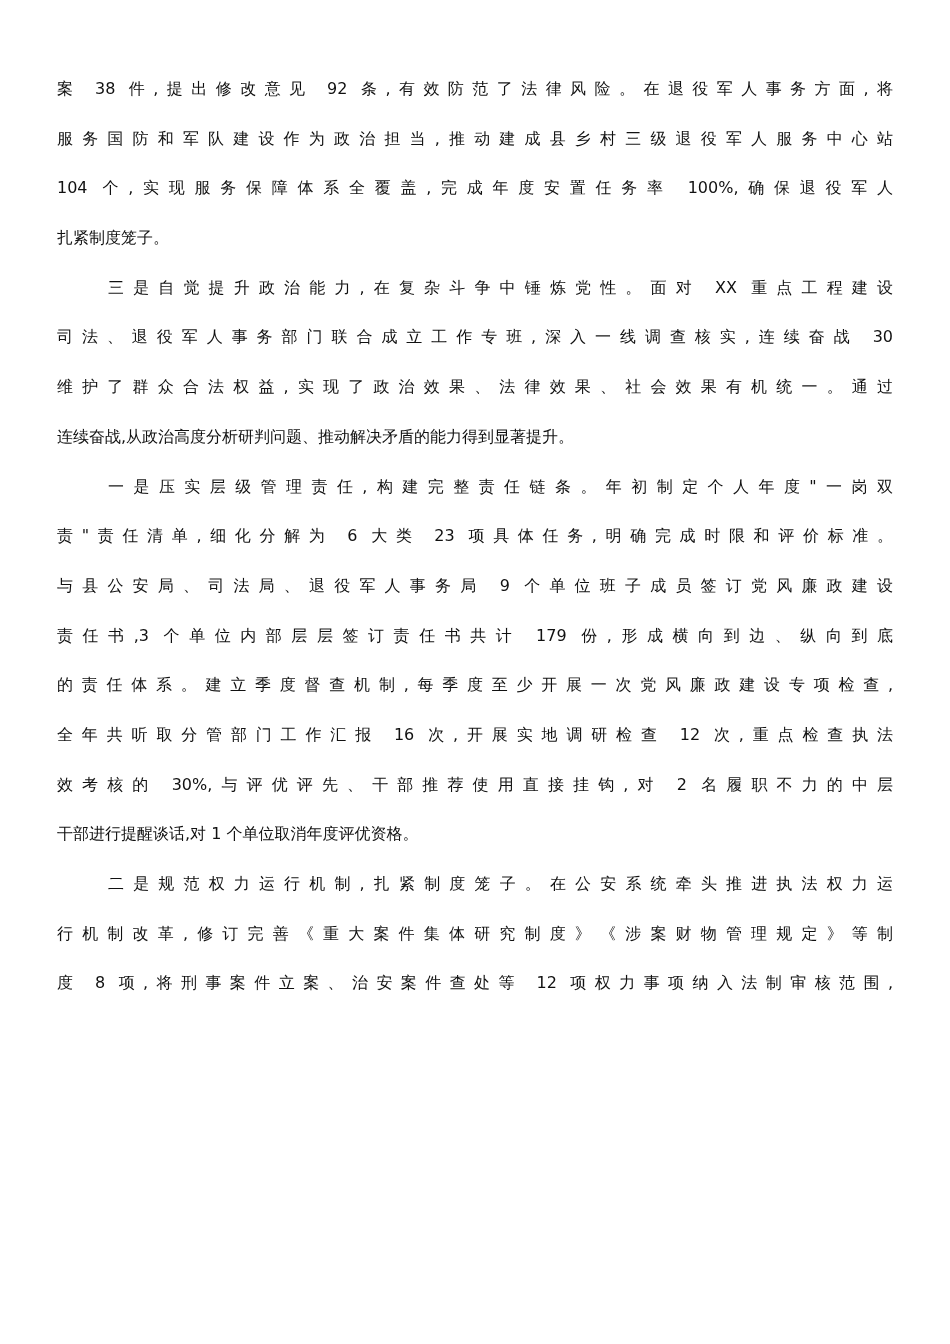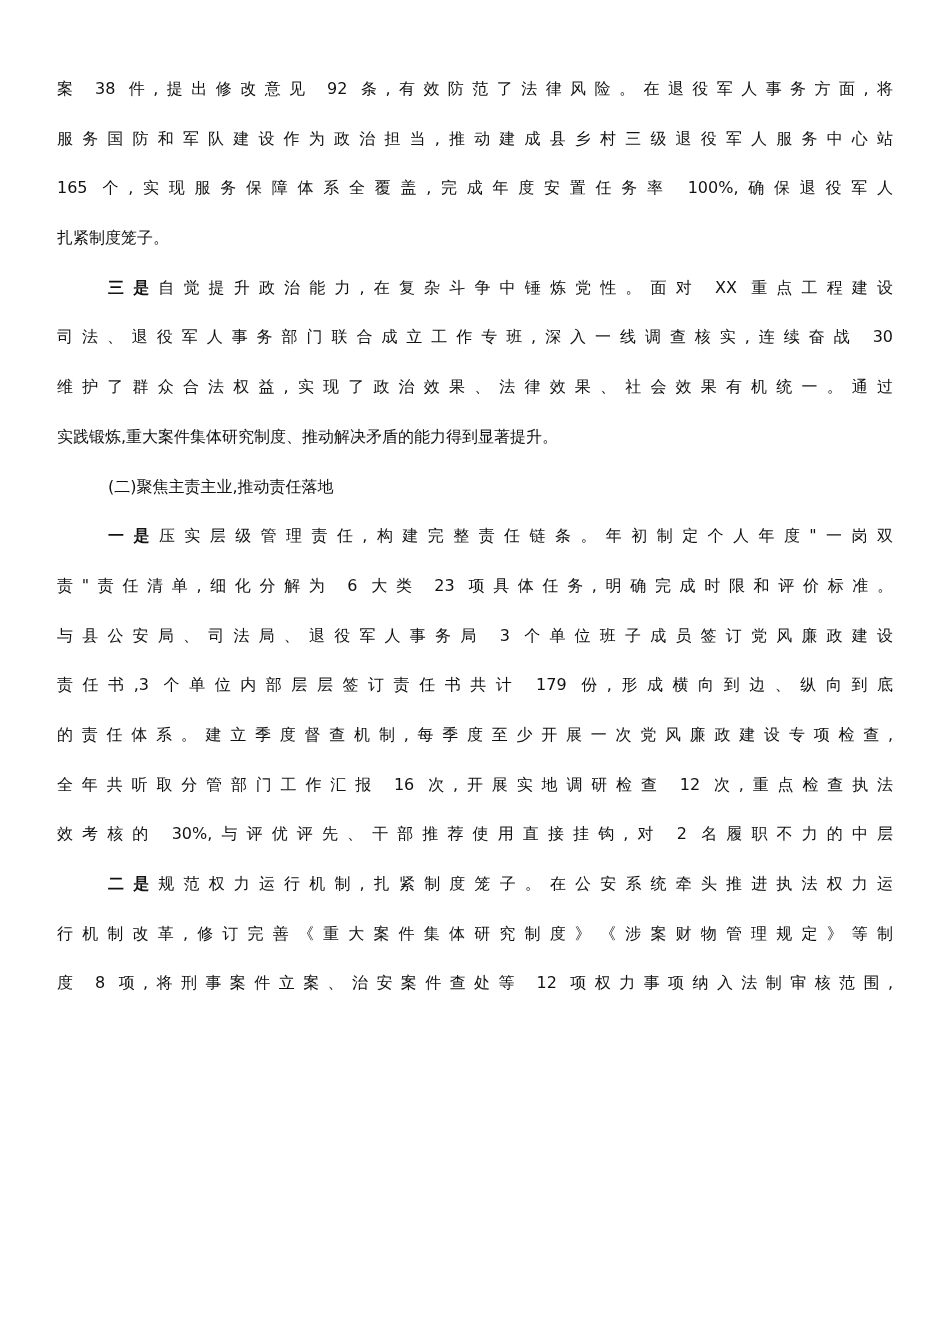--- a/index.html
+++ b/index.html
@@ -30,45 +30,45 @@
     text-align-last: justify;
     letter-spacing: 0;
   }
   .line.last {
     text-align-last: left;
   }
   .line.indent {
     padding-left: 51px;
   }
   .lead {
-    font-weight: bold;
+    font-weight: normal;
   }
 </style>
 </head>
 <body>
 
 <div class="page">
 
   <div class="line">案 38 件,提出修改意见 92 条,有效防范了法律风险。在退役军人事务方面,将</div>
   <div class="line">服务国防和军队建设作为政治担当,推动建成县乡村三级退役军人服务中心站</div>
-  <div class="line">165 个,实现服务保障体系全覆盖,完成年度安置任务率 100%,确保退役军人</div>
+  <div class="line">104 个,实现服务保障体系全覆盖,完成年度安置任务率 100%,确保退役军人</div>
   <div class="line last">扎紧制度笼子。</div>
 
   <div class="line indent"><span class="lead">三是</span><span>自觉提升政治能力,在复杂斗争中锤炼党性。面对 XX 重点工程建设</span></div>
   <div class="line">司法、退役军人事务部门联合成立工作专班,深入一线调查核实,连续奋战 30</div>
   <div class="line">维护了群众合法权益,实现了政治效果、法律效果、社会效果有机统一。通过</div>
-  <div class="line last">实践锻炼,重大案件集体研究制度、推动解决矛盾的能力得到显著提升。</div>
+  <div class="line last">连续奋战,从政治高度分析研判问题、推动解决矛盾的能力得到显著提升。</div>
 
-  <div class="line indent last">(二)聚焦主责主业,推动责任落地</div>
 
   <div class="line indent"><span class="lead">一是</span><span>压实层级管理责任,构建完整责任链条。年初制定个人年度"一岗双</span></div>
   <div class="line">责"责任清单,细化分解为 6 大类 23 项具体任务,明确完成时限和评价标准。</div>
-  <div class="line">与县公安局、司法局、退役军人事务局 3 个单位班子成员签订党风廉政建设</div>
+  <div class="line">与县公安局、司法局、退役军人事务局 9 个单位班子成员签订党风廉政建设</div>
   <div class="line">责任书,3 个单位内部层层签订责任书共计 179 份,形成横向到边、纵向到底</div>
   <div class="line">的责任体系。建立季度督查机制,每季度至少开展一次党风廉政建设专项检查,</div>
   <div class="line">全年共听取分管部门工作汇报 16 次,开展实地调研检查 12 次,重点检查执法</div>
   <div class="line">效考核的 30%,与评优评先、干部推荐使用直接挂钩,对 2 名履职不力的中层</div>
+  <div class="line last">干部进行提醒谈话,对 1 个单位取消年度评优资格。</div>
 
   <div class="line indent"><span class="lead">二是</span><span>规范权力运行机制,扎紧制度笼子。在公安系统牵头推进执法权力运</span></div>
   <div class="line">行机制改革,修订完善《重大案件集体研究制度》《涉案财物管理规定》等制</div>
   <div class="line">度 8 项,将刑事案件立案、治安案件查处等 12 项权力事项纳入法制审核范围,</div>
 
 </div>
 
 </body></html>

